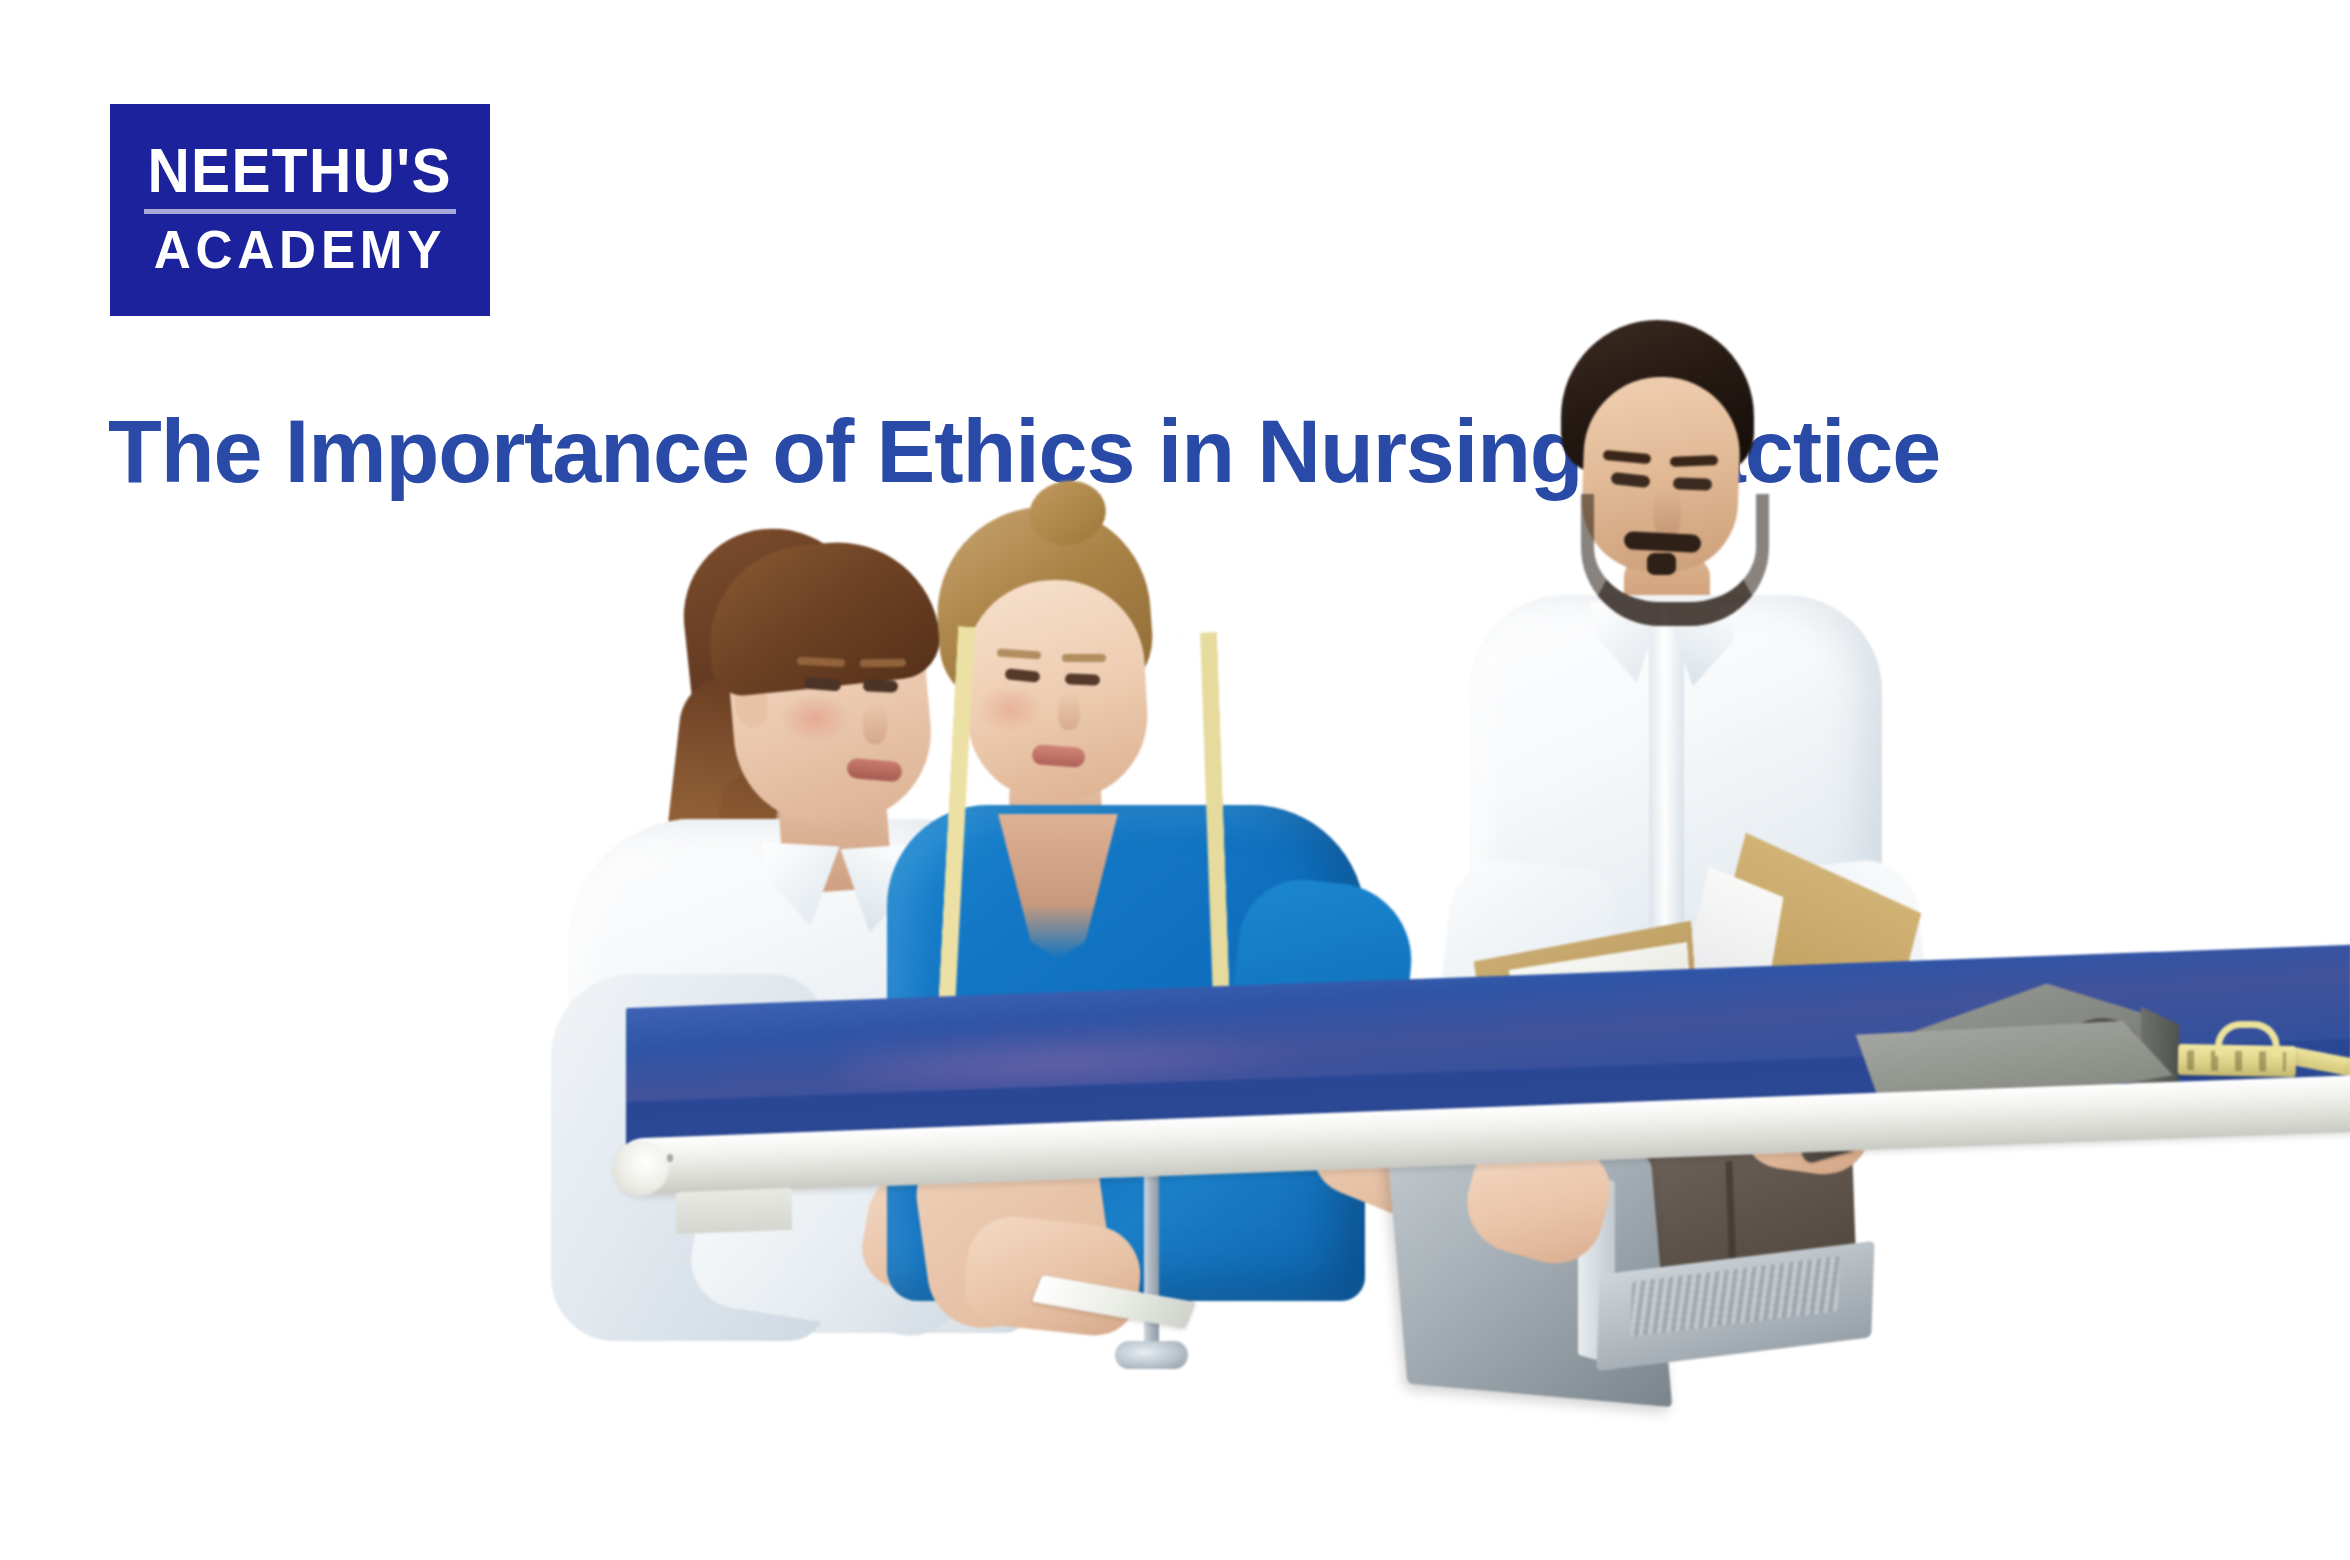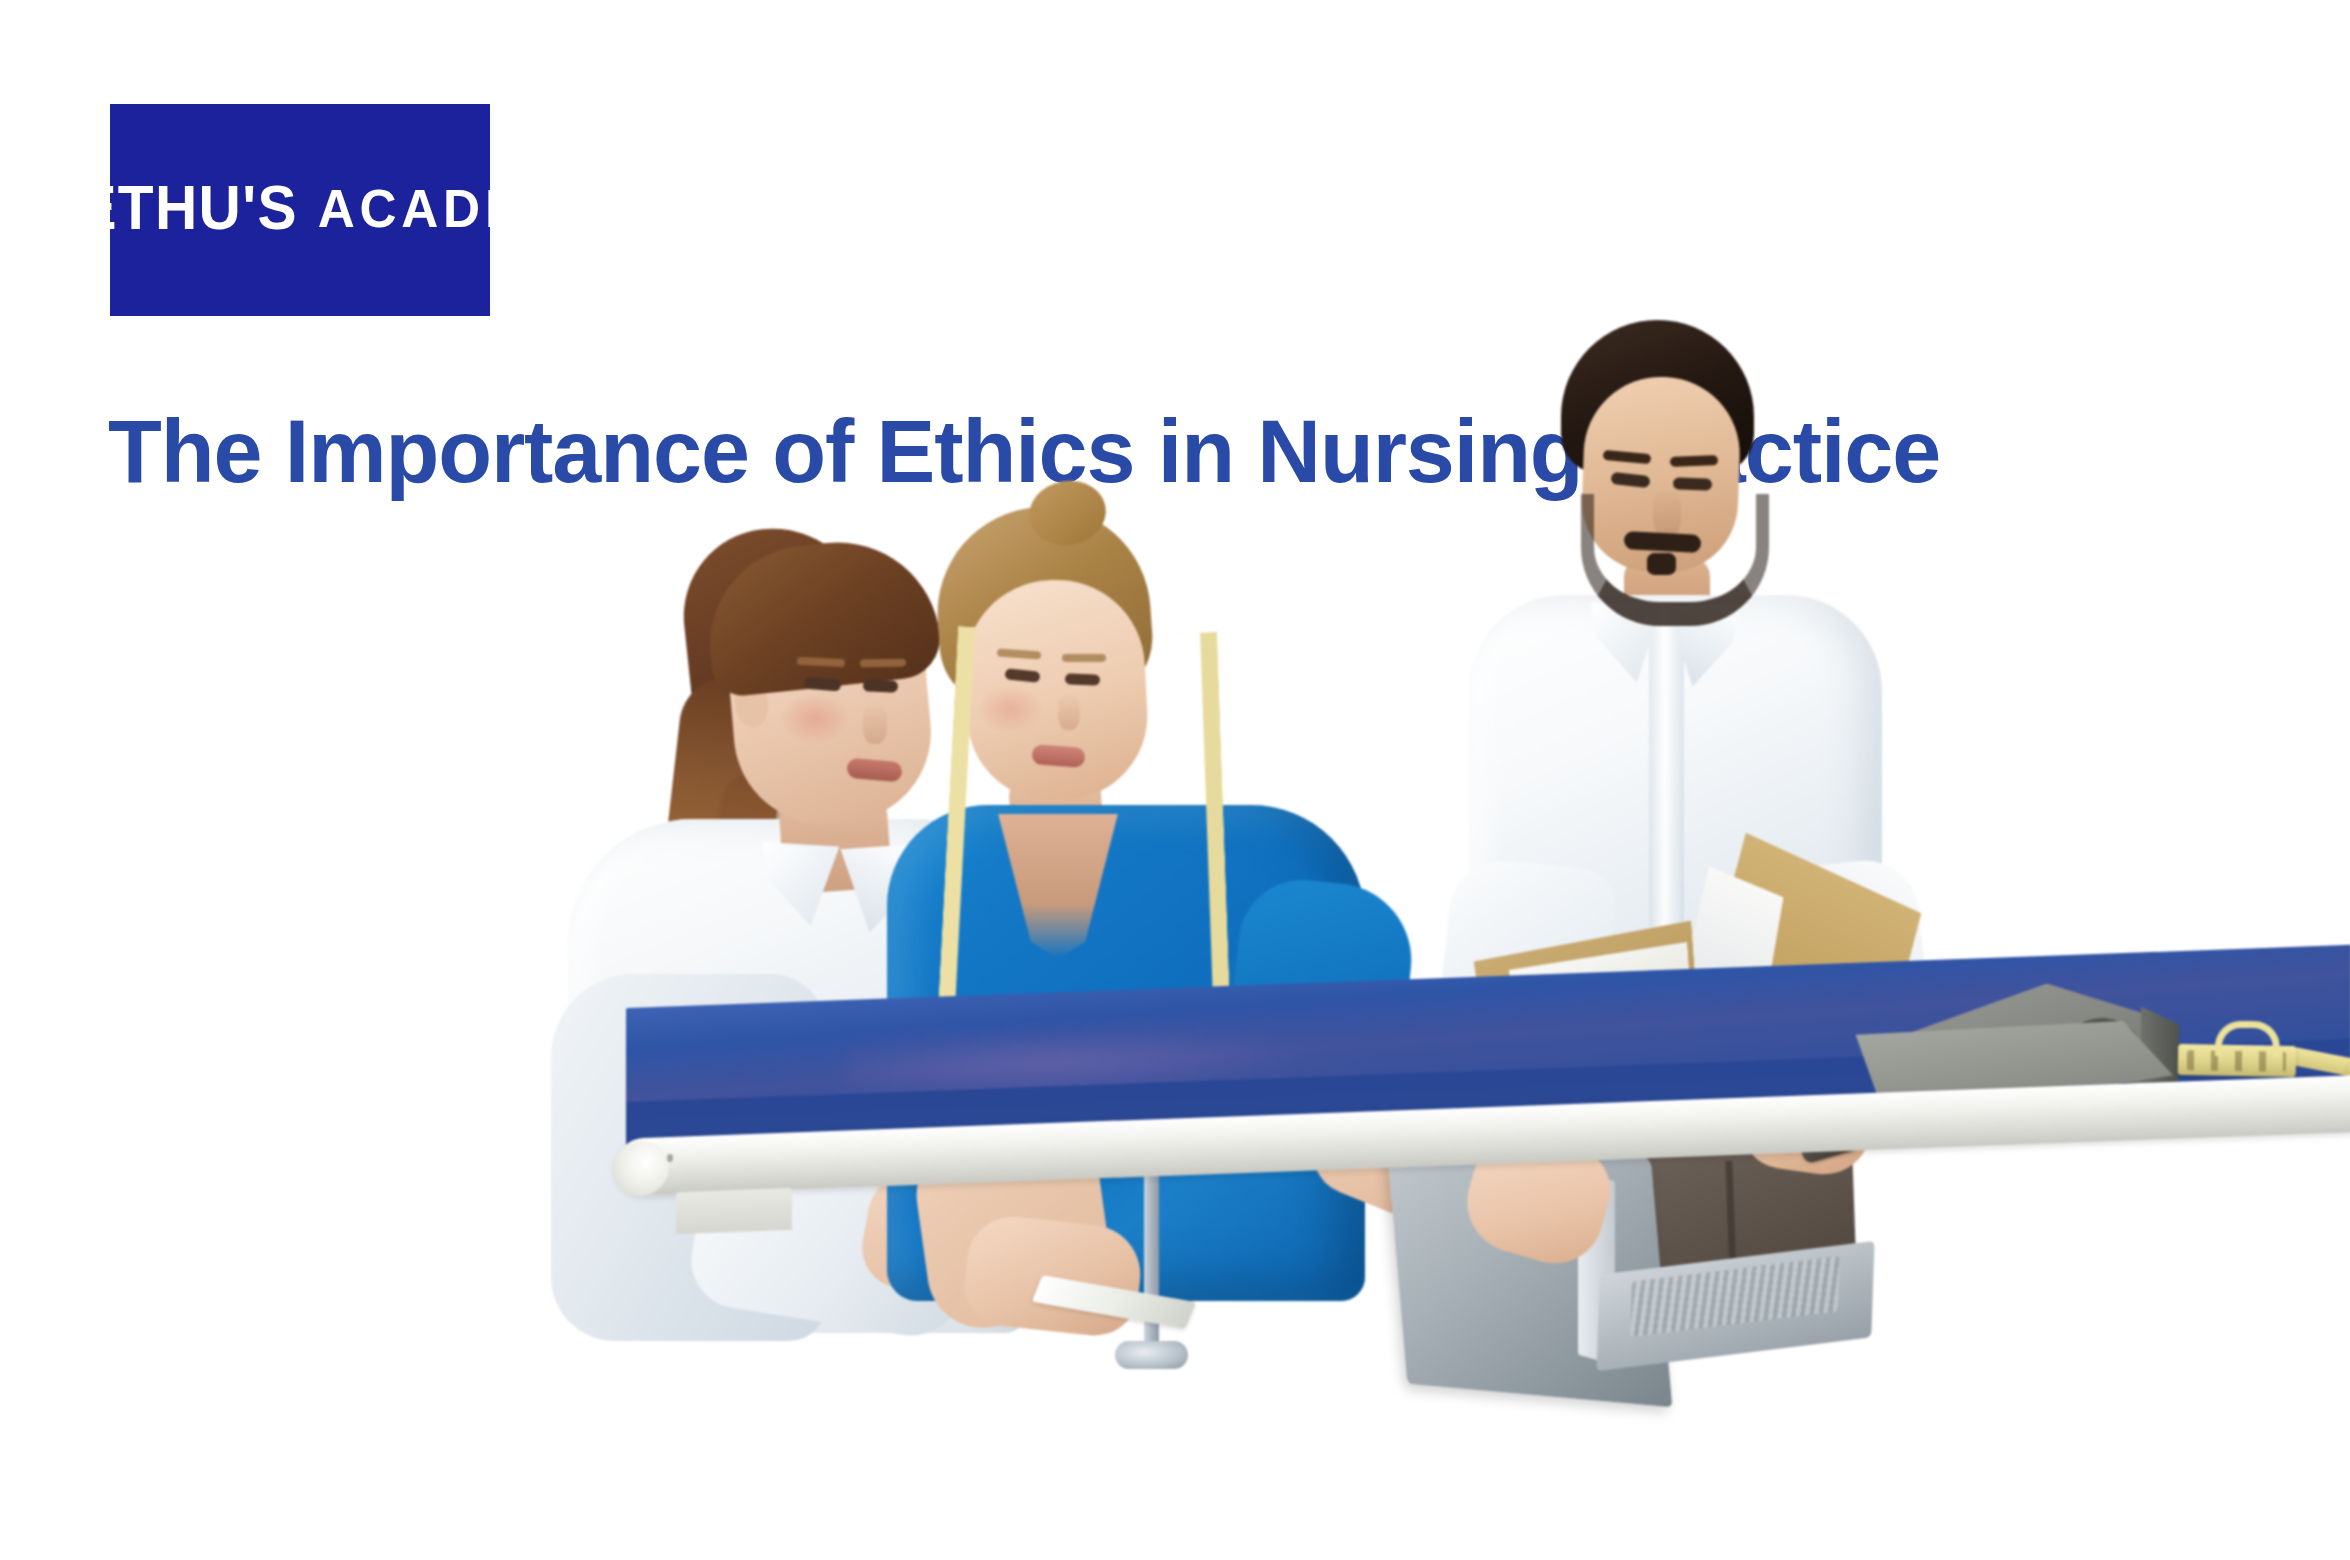--- a/index.html
+++ b/index.html
@@ -25,21 +25,21 @@
 
   
   .logo-box {
     position: absolute;
     left: 110px;
     top: 104px;
     width: 380px;
     height: 212px;
     background: #1b229b;
     display: flex;
-    flex-direction: row;
+    flex-direction: column;
     align-items: center;
     justify-content: center;
     box-sizing: border-box;
     padding: 13px 24px 16.5px 24px;
   }
   .logo-top {
     color: #ffffff;
     font-family: "Liberation Sans", sans-serif;
     font-weight: 700;
     font-size: 63px;

